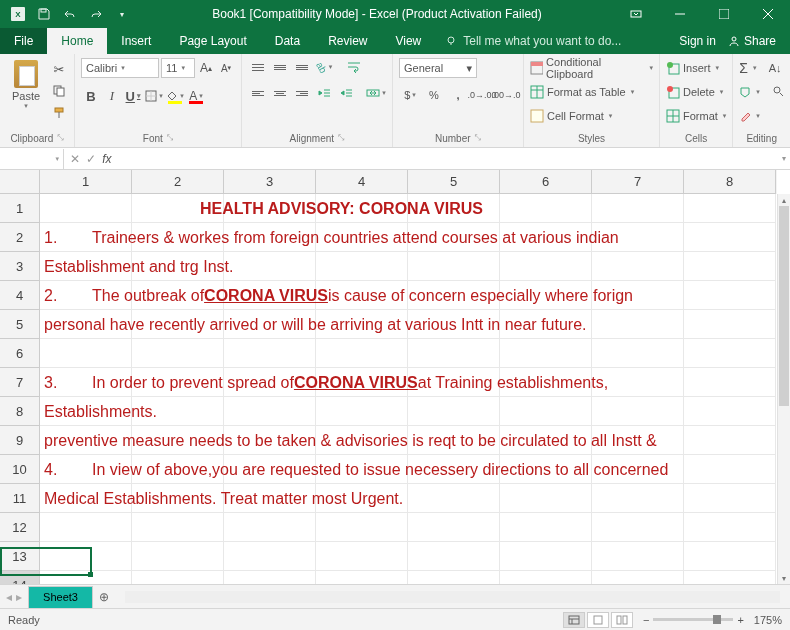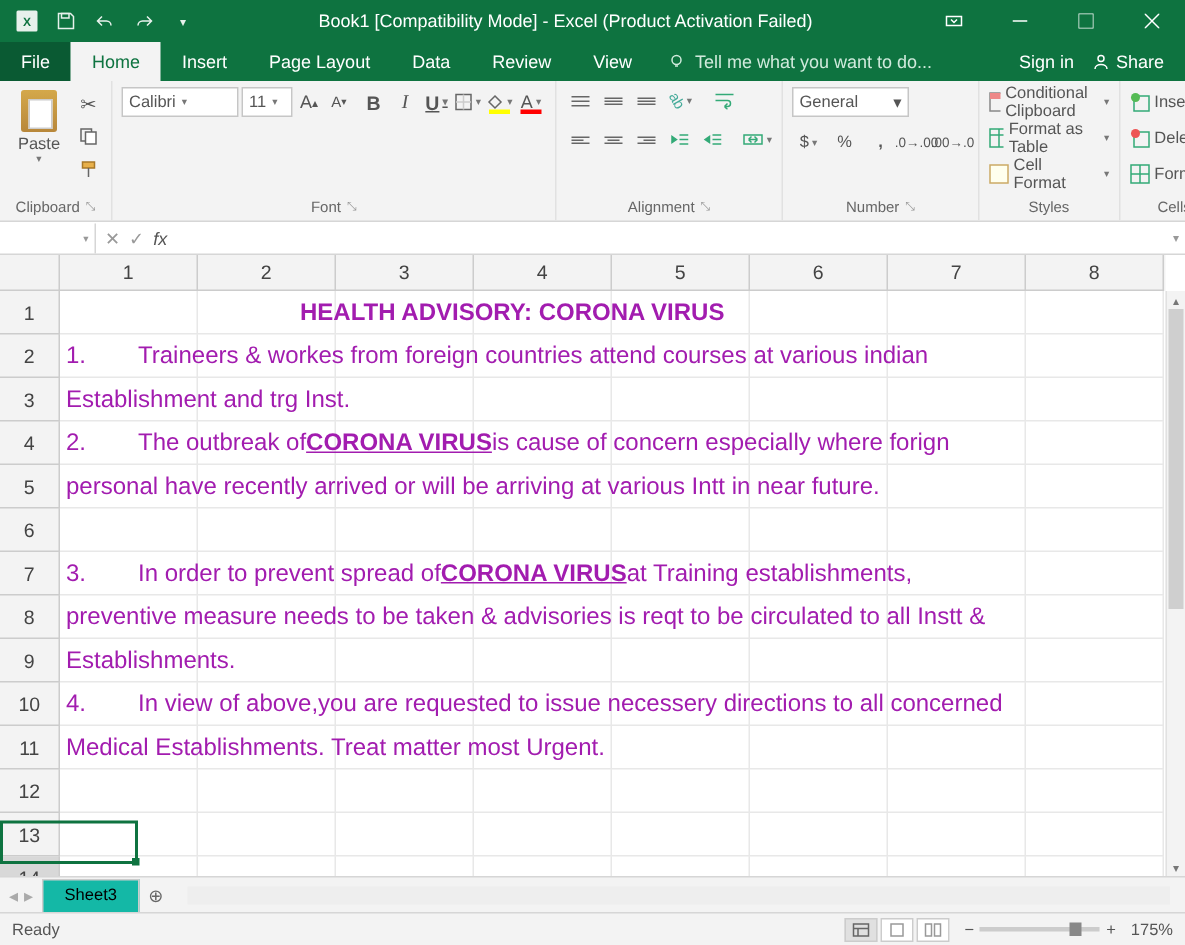--- a/index.html
+++ b/index.html
@@ -32,21 +32,21 @@
 
 
 .cb-paste { display: flex; flex-direction: column; align-items: center; width: 40px; cursor: pointer; }
 .cb-paste .icn { width: 24px; height: 28px; background: linear-gradient(#d4a84a,#b8873a); border-radius: 2px; position: relative; margin-top: 2px; }
 .cb-paste .icn::after { content: ""; position: absolute; left: 5px; top: 6px; width: 14px; height: 18px; background: #fff; border: 1px solid #ccc; }
 .cb-paste .txt { font-size: 11px; margin-top: 2px; }
 .cb-small { display: flex; flex-direction: column; gap: 4px; padding-top: 2px; }
 .cb-small .sbtn { width: 18px; height: 18px; display: flex; align-items: center; justify-content: center; cursor: pointer; font-size: 13px; color: #555; }
 
 
-.font-body { flex-direction: row; }
+.font-body { flex-direction: column; }
 .frow { display: flex; align-items: center; gap: 2px; margin-bottom: 4px; }
 .fcombo { border: 1px solid #c6c6c6; background: #fff; height: 20px; display: flex; align-items: center; padding: 0 4px; font-size: 11px; }
 .fcombo .dd { margin-left: 4px; font-size: 7px; color: #777; }
 .fbump { width: 18px; height: 20px; display: flex; align-items: center; justify-content: center; cursor: pointer; }
 .fbtns { display: flex; gap: 1px; }
 .fbtn { width: 20px; height: 20px; display: flex; align-items: center; justify-content: center; cursor: pointer; font-size: 13px; }
 .fbtn.bold { font-weight: bold; }
 .fbtn.italic { font-style: italic; font-family: serif; }
 .fbtn.und { text-decoration: underline; }
 .fbtn .swatch { width: 14px; height: 3px; position: absolute; bottom: 2px; }
@@ -89,21 +89,21 @@
 .grid-area { flex: 1; display: flex; overflow: hidden; position: relative; }
 .corner { width: 40px; height: 24px; background: #f3f3f3; border-right: 1px solid #ccc; border-bottom: 1px solid #ccc; position: absolute; left: 0; top: 0; z-index: 3; }
 .colheads { position: absolute; left: 40px; right: 13px; top: 0; height: 24px; display: flex; background: #f3f3f3; z-index: 2; }
 .colh { border-right: 1px solid #ccc; border-bottom: 1px solid #ccc; display: flex; align-items: center; justify-content: center; font-size: 13px; color: #444; }
 .rowheads { position: absolute; left: 0; top: 24px; width: 40px; bottom: 0; background: #f3f3f3; z-index: 2; }
 .rowh { height: 29px; border-right: 1px solid #ccc; border-bottom: 1px solid #ccc; display: flex; align-items: center; justify-content: center; font-size: 13px; color: #444; }
 .rowh.sel { background: #d8d8d8; }
 .cells { position: absolute; left: 40px; top: 24px; right: 13px; bottom: 0; }
 .crow { height: 29px; display: flex; }
 .ccell { border-right: 1px solid #e8e8e8; border-bottom: 1px solid #e8e8e8; }
-.content-layer { position: absolute; left: 40px; top: 24px; right: 13px; bottom: 0; pointer-events: none; font-family: Calibri, Arial, sans-serif; font-size: 16px; color: #a21caf; }
+.content-layer { position: absolute; left: 40px; top: 24px; right: 13px; bottom: 0; pointer-events: none; font-family: Calibri, Arial, sans-serif; font-size: 16px; color: #b91c1c; }
 .content-row { height: 29px; display: flex; align-items: center; padding: 0 4px; white-space: nowrap; }
 .ctitle { font-weight: bold; padding-left: 160px; }
 .und { text-decoration: underline; font-weight: bold; }
 .num-lead { display: inline-block; width: 48px; }
 .active-cell { position: absolute; border: 2px solid #0e7340; z-index: 4; pointer-events: none; }
 .active-cell::after { content: ""; position: absolute; right: -3px; bottom: -3px; width: 5px; height: 5px; background: #0e7340; }
 
 .vscroll { position: absolute; right: 0; top: 24px; width: 13px; bottom: 0; background: #f3f3f3; border-left: 1px solid #e1e1e1; }
 .vscroll .thumb { position: absolute; left: 1px; right: 1px; top: 12px; height: 200px; background: #cfcfcf; }
 .vscroll .arr { position: absolute; left: 0; right: 0; height: 12px; display: flex; align-items: center; justify-content: center; font-size: 8px; color: #777; }
@@ -673,22 +673,22 @@
         <span> is cause of concern especially where forign</span>
       </div>
     <div class="content-row">personal have recently arrived or will be arriving at various Intt in near future.</div>
     <div class="content-row"></div>
     <div class="content-row">
         <span class="num-lead">3.</span>
         <span>In order to prevent spread of </span>
         <span class="und">CORONA VIRUS</span>
         <span> at Training establishments,</span>
       </div>
+    <div class="content-row">Establishments.</div>
     <div class="content-row">preventive measure needs to be taken &amp; advisories is reqt to be circulated to all Instt &amp;</div>
-    <div class="content-row">Establishments.</div>
     <div class="content-row">
         <span class="num-lead">4.</span>
         <span>In view of above,you are requested to issue necessery directions to all concerned</span>
       </div>
     <div class="content-row">Medical Establishments. Treat matter most Urgent.</div>
   </div>
   <div class="active-cell" style="left:0px;top:377px;width:92px;height:29px"></div>
   <div class="vscroll">
     <div class="arr" style="top:0">▴</div>
     <div class="thumb"></div>

